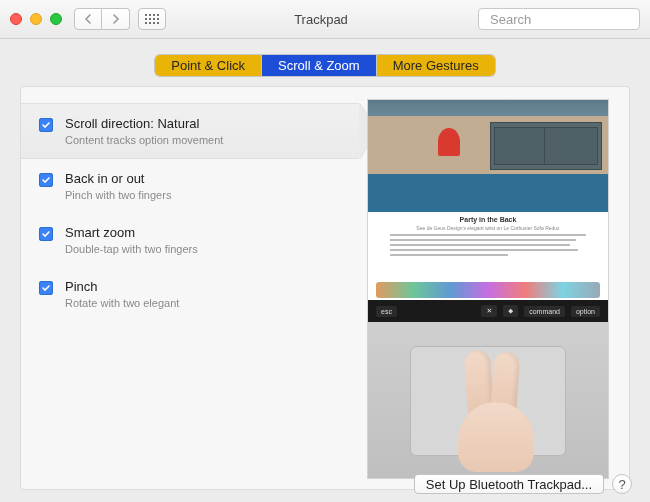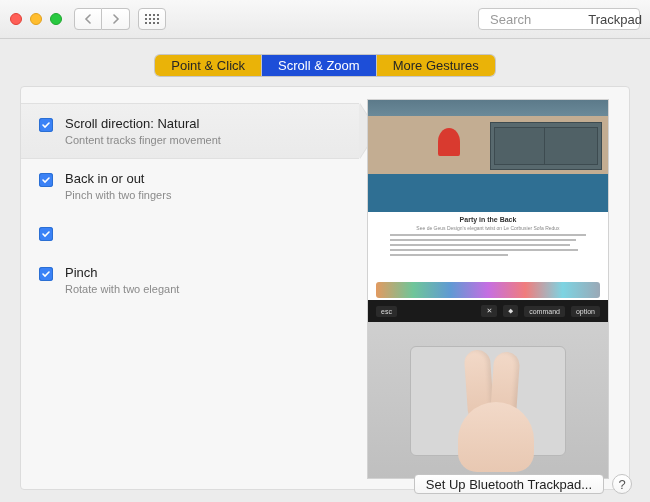--- a/index.html
+++ b/index.html
@@ -35,21 +35,21 @@
   }
   .segbtn:first-child { border-radius: 4px 0 0 4px; }
   .segbtn:last-child { border-radius: 0 4px 4px 0; border-left: none; }
   .gridbtn {
     width: 28px; height: 22px;
     background: linear-gradient(#ffffff,#f6f6f6);
     border: 1px solid #c4c4c4; border-radius: 4px;
     display: flex; align-items: center; justify-content: center;
   }
   .wintitle {
-    position: absolute; left: 0; right: 8px; text-align: right;
+    position: absolute; left: 0; right: 8px; text-align: center;
     font-size: 13px; color: #444; pointer-events: none;
   }
   .search {
     margin-left: auto;
     width: 162px; height: 22px;
     background: #ffffff;
     border: 1px solid #c9c9c9; border-radius: 4px;
     display: flex; align-items: center; padding: 0 6px; gap: 5px;
     color: #9a9a9a;
   }
@@ -238,41 +238,45 @@
   <div class="options">
 
     <div class="opt selected">
       <div class="cb">
         <svg width="10" height="10" viewBox="0 0 10 10">
               <path d="M2 5 L4 7 L8 3" stroke="#fff" stroke-width="1.6" fill="none" stroke-linecap="round"></path>
             </svg>
       </div>
       <div>
         <div class="olabel">Scroll direction: Natural</div>
-        <div class="odesc">Content tracks finger movement</div>
+        <div class="odesc">Content tracks option movement</div>
       </div>
     </div>
 
     <div class="opt">
       <div class="cb">
         <svg width="10" height="10" viewBox="0 0 10 10">
               <path d="M2 5 L4 7 L8 3" stroke="#fff" stroke-width="1.6" fill="none" stroke-linecap="round"></path>
             </svg>
       </div>
       <div>
         <div class="olabel">Back in or out</div>
         <div class="odesc">Pinch with two fingers</div>
       </div>
     </div>
 
     <div class="opt">
       <div class="cb">
         <svg width="10" height="10" viewBox="0 0 10 10">
               <path d="M2 5 L4 7 L8 3" stroke="#fff" stroke-width="1.6" fill="none" stroke-linecap="round"></path>
             </svg>
+      </div>
+      <div>
+        <div class="olabel">Smart zoom</div>
+        <div class="odesc">Double-tap with two fingers</div>
       </div>
     </div>
 
     <div class="opt">
       <div class="cb">
         <svg width="10" height="10" viewBox="0 0 10 10">
               <path d="M2 5 L4 7 L8 3" stroke="#fff" stroke-width="1.6" fill="none" stroke-linecap="round"></path>
             </svg>
       </div>
       <div>

